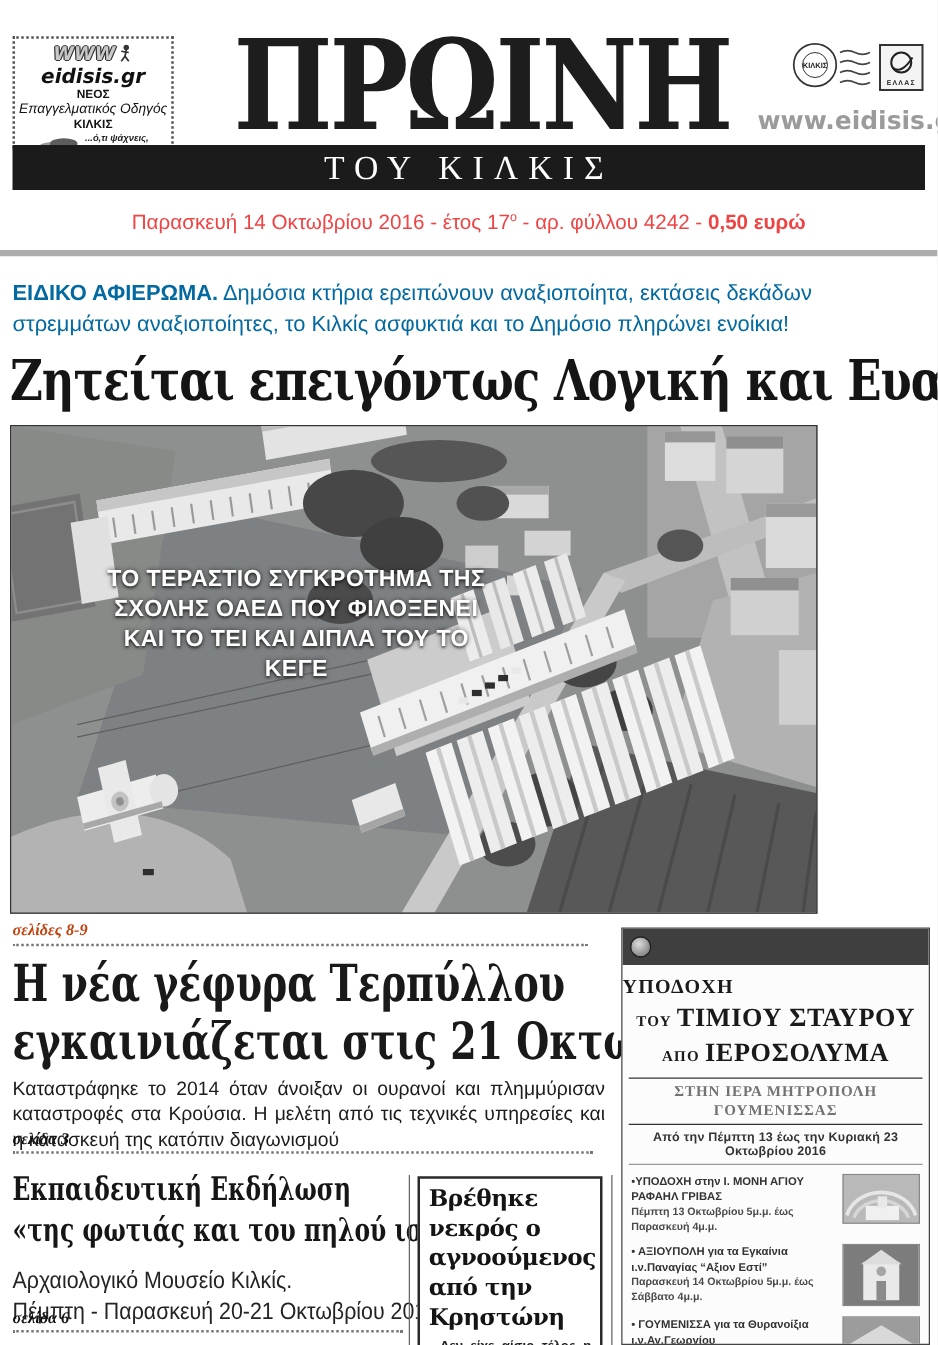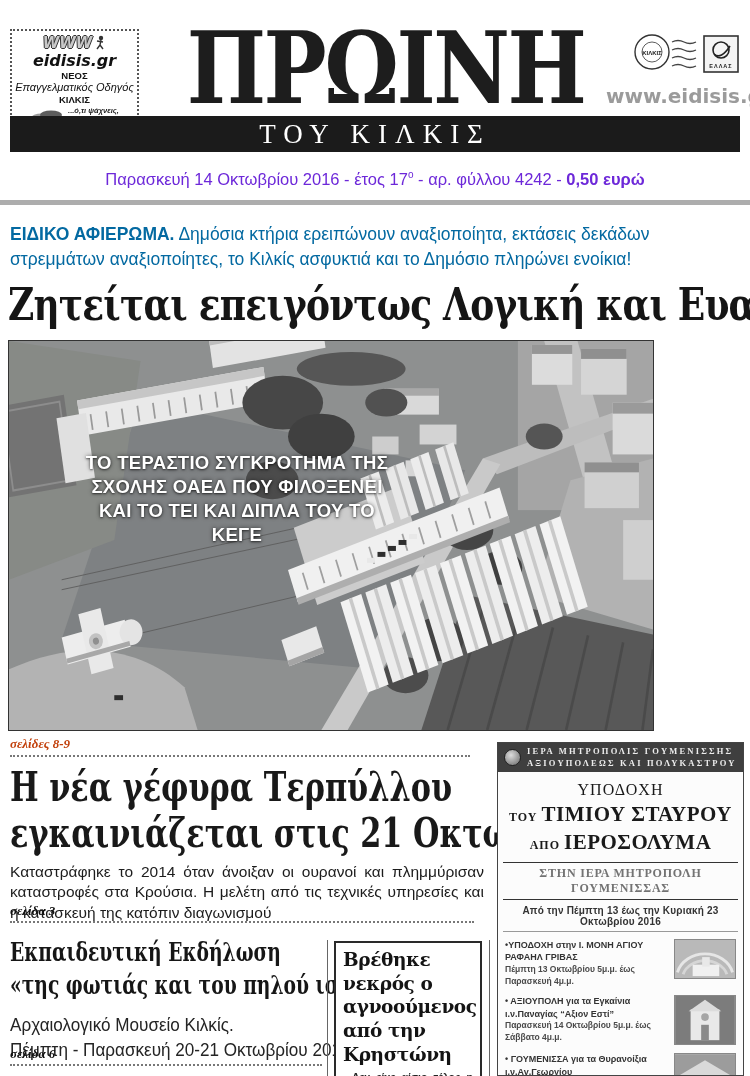--- a/index.html
+++ b/index.html
@@ -27,21 +27,21 @@
 
   .stamps { position:absolute; right:6px; top:28px; width:112px; height:56px; }
   .website { position:absolute; right:4px; top:84px; width:140px; text-align:right;
     font-family:"DejaVu Sans",sans-serif; font-weight:700; font-size:20px; color:#9b9b9b; }
 
   .subtitle-bar { position:absolute; left:10px; top:116px; width:730px; height:36px;
     background:#1b1b1b; color:#fff; text-align:center; font-family:"Liberation Serif",serif;
     font-size:27px; letter-spacing:8px; line-height:37px; }
 
   .dateline { position:absolute; left:0; top:169px; width:750px; text-align:center;
-    font-size:16.5px; color:#6d28d9; }
+    font-size:16.5px; color:#ef4444; }
   .dateline b { font-weight:700; }
   .dateline sup { font-size:10px; }
   .thick-rule { position:absolute; left:0; top:200px; width:750px; height:5px; background:#adadad; }
 
   
   .special { position:absolute; left:10px; top:222px; width:734px; font-size:17.5px;
     line-height:1.45; color:#0369a1; }
   .special .lbl { font-weight:700; }
 
   .main-headline { position:absolute; left:8px; top:278px; width:740px; white-space:nowrap; }
@@ -96,21 +96,21 @@
 
   
   .church-box { position:absolute; left:497px; top:742px; width:247px; height:334px;
     border:1px solid #444; background:#fcfcfc; overflow:hidden; }
   .cb-header { height:29px; background:#3f3f3f; color:#ececec; display:flex; align-items:center;
     gap:6px; padding:0 6px; }
   .cb-emblem { width:17px; height:17px; border-radius:50%; flex:none;
     background:radial-gradient(circle at 40% 35%, #ddd, #8a8a8a 70%); border:1px solid #222; }
   .cb-header-lines { font-size:8.5px; font-weight:700; letter-spacing:2.2px; line-height:1.35;
     font-family:"Liberation Serif",serif; }
-  .cb-t1 { text-align:center; font-family:"Liberation Serif",serif; font-weight:400;
+  .cb-t1 { font-family:"Liberation Serif",serif; font-weight:700;
     font-size:16px; margin-top:9px; letter-spacing:1px; color:#1a1a1a;}
   .cb-t2 { text-align:center; font-family:"Liberation Serif",serif; font-weight:700;
     margin-top:3px; color:#1a1a1a; }
   .cb-t2 .sm { font-size:12px; letter-spacing:1px; }
   .cb-t2 .bg { font-size:21px; letter-spacing:.5px; }
   .cb-sub { margin:7px 5px 0; border-top:1.5px solid #333; border-bottom:1.5px solid #333;
     text-align:center; font-family:"Liberation Serif",serif; font-weight:700; font-size:12px;
     letter-spacing:.8px; padding:3px 0; color:#737373; }
   .cb-date { margin:0 5px; text-align:center; font-weight:700; font-size:10px; padding:5px 0 4px;
     border-bottom:1px solid #999; color:#333; letter-spacing:.2px; }
@@ -371,24 +371,20 @@
   <div class="vrule vr2"></div>
 
   <div class="missing-box">
     <div class="missing-h">Βρέθηκε νεκρός ο αγνοούμενος από την Κρηστώνη</div>
     <div class="missing-body">Δεν είχε αίσιο τέλος η περιπέτεια του Θεόδωρου Σωτηριάδη που είχε χαθεί την περασμένη Πέμπτη (6/10), καθώς βρέθηκε νεκρός σε ρέμα έξω από το χωριό Κρηστώνη Κιλκίς. Σελ. 5</div>
   </div>
 
   <div class="church-box">
     <div class="cb-header">
       <div class="cb-emblem"></div>
-      <div class="cb-header-lines">
-        <div>ΙΕΡΑ ΜΗΤΡΟΠΟΛΙΣ ΓΟΥΜΕΝΙΣΣΗΣ</div>
-        <div>ΑΞΙΟΥΠΟΛΕΩΣ ΚΑΙ ΠΟΛΥΚΑΣΤΡΟΥ</div>
-      </div>
     </div>
     <div class="cb-t1">ΥΠΟΔΟΧΗ</div>
     <div class="cb-t2"><span class="sm">ΤΟΥ </span><span class="bg">ΤΙΜΙΟΥ ΣΤΑΥΡΟΥ</span></div>
     <div class="cb-t2"><span class="sm">ΑΠΟ </span><span class="bg">ΙΕΡΟΣΟΛΥΜΑ</span></div>
     <div class="cb-sub">ΣΤΗΝ ΙΕΡΑ ΜΗΤΡΟΠΟΛΗ ΓΟΥΜΕΝΙΣΣΑΣ</div>
     <div class="cb-date">Από την Πέμπτη 13 έως την Κυριακή 23 Οκτωβρίου 2016</div>
 
     <div class="cb-events">
 
       <div class="event">

